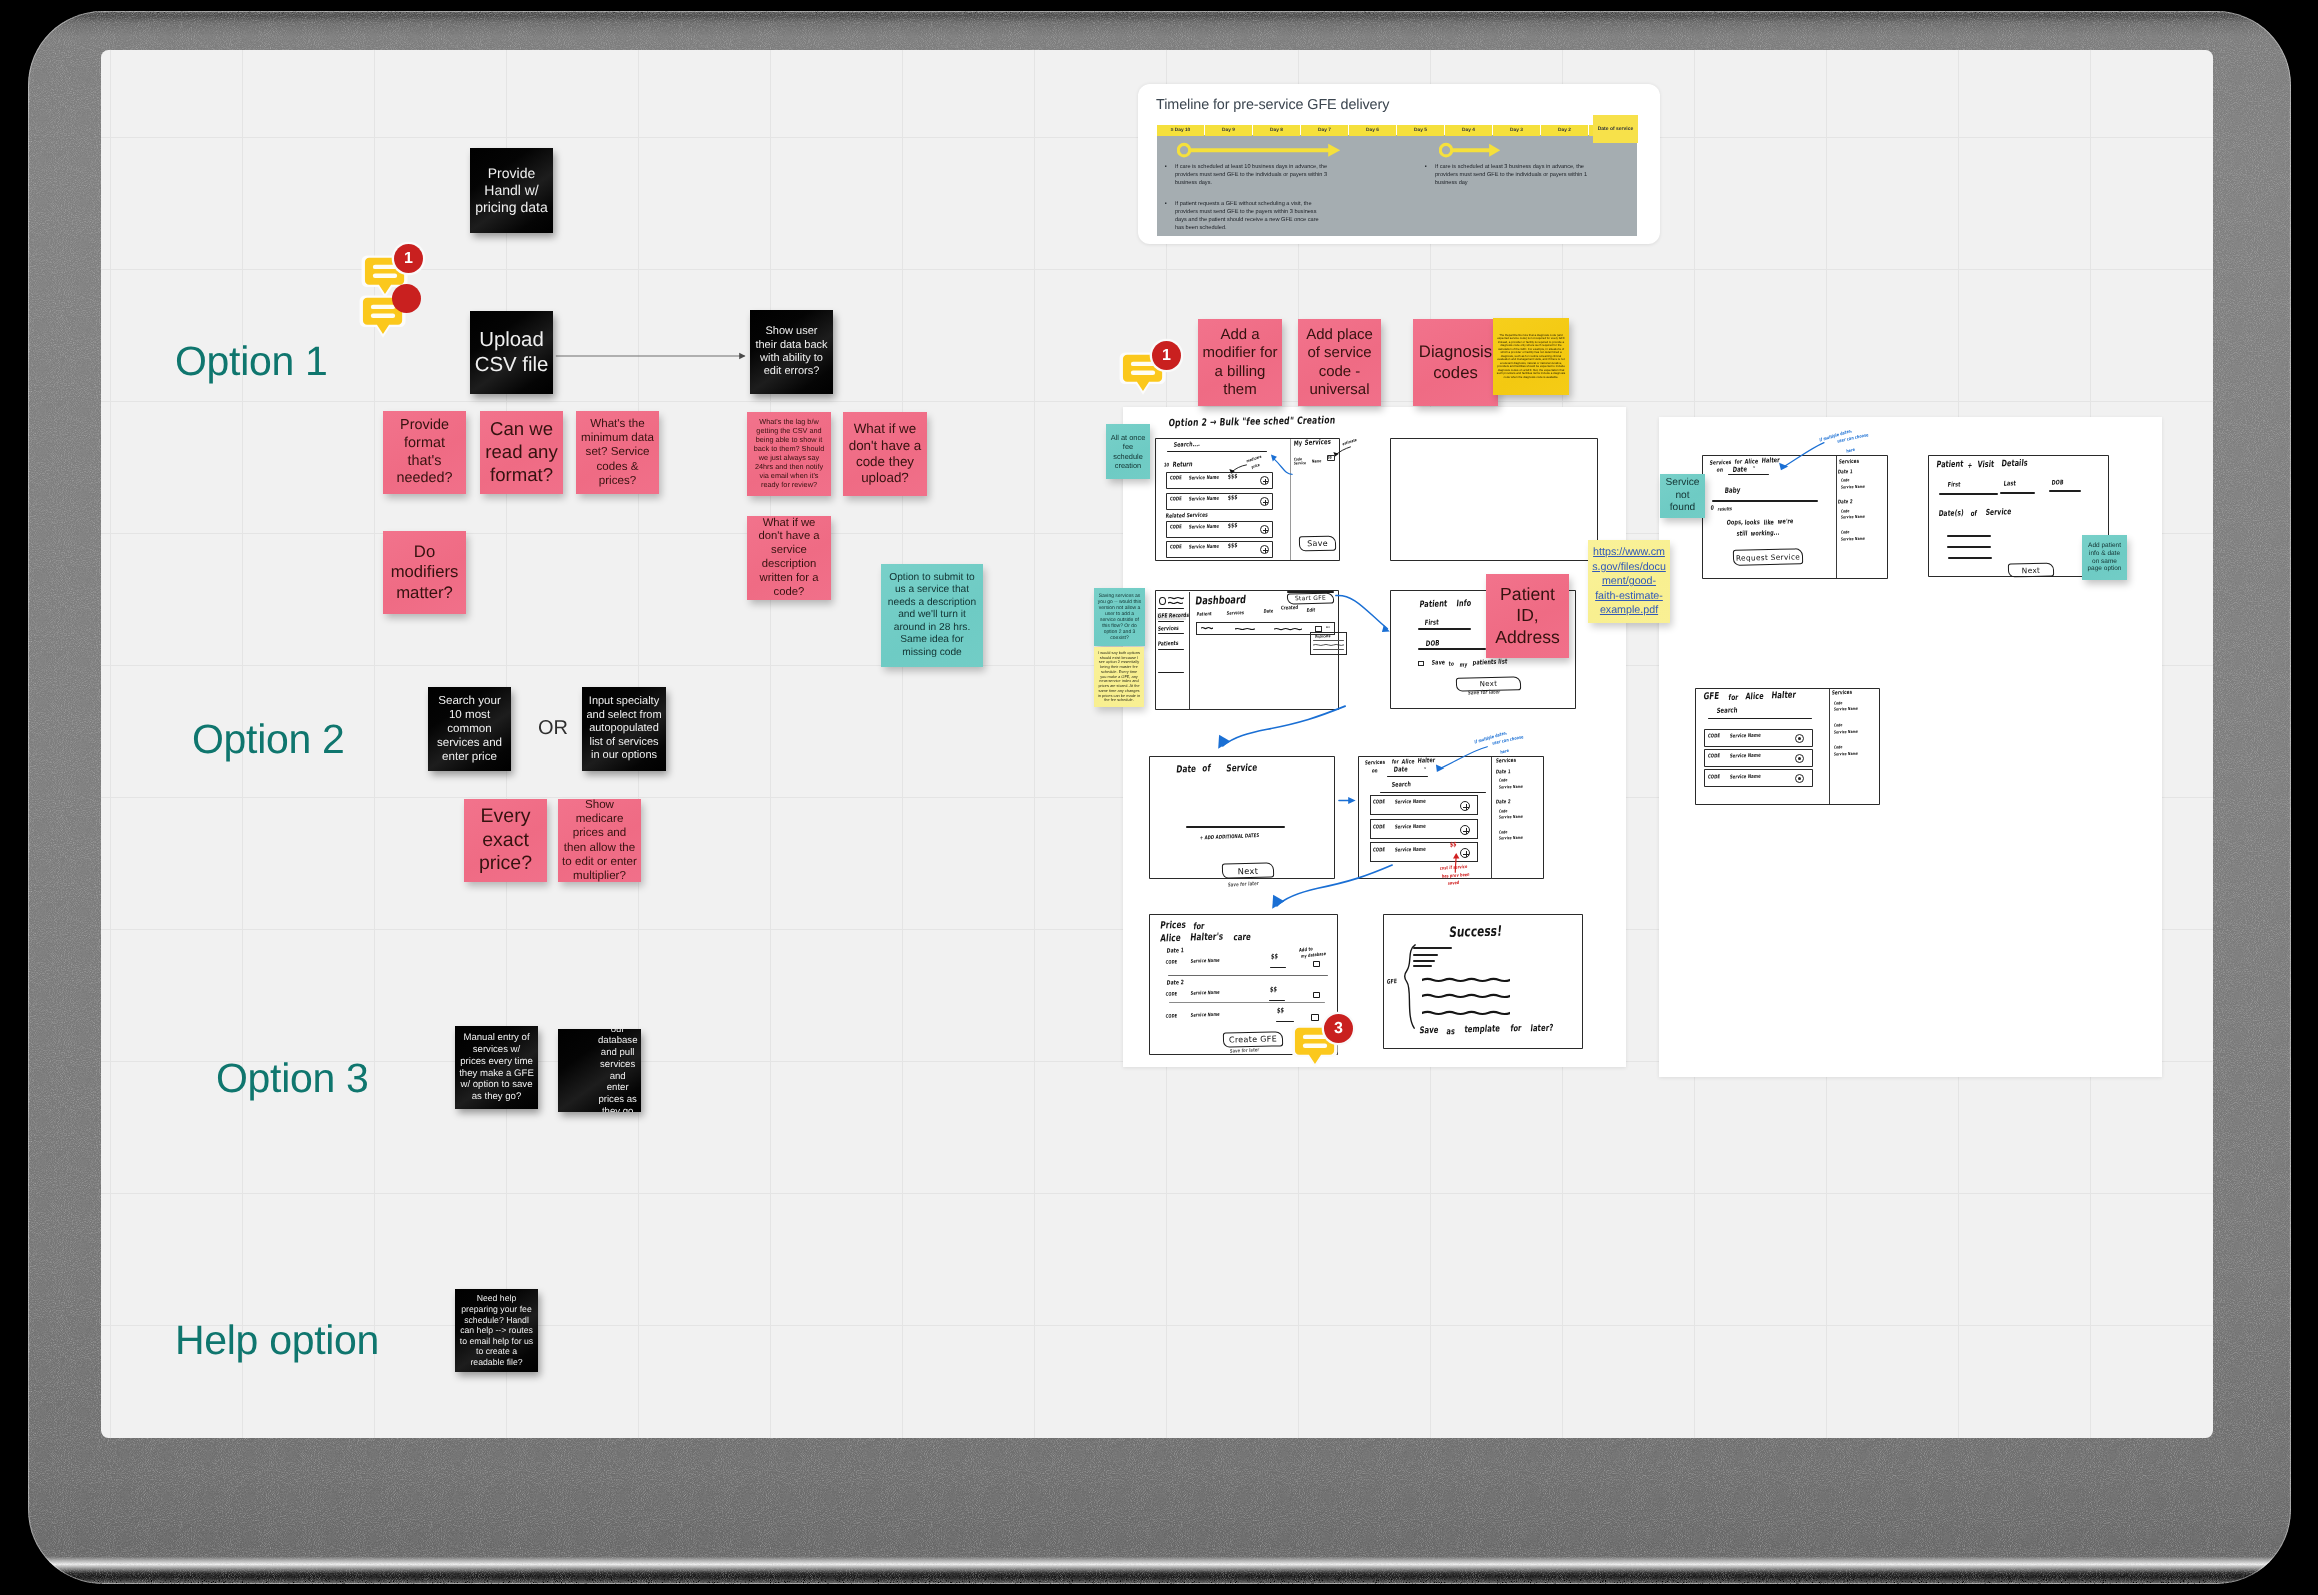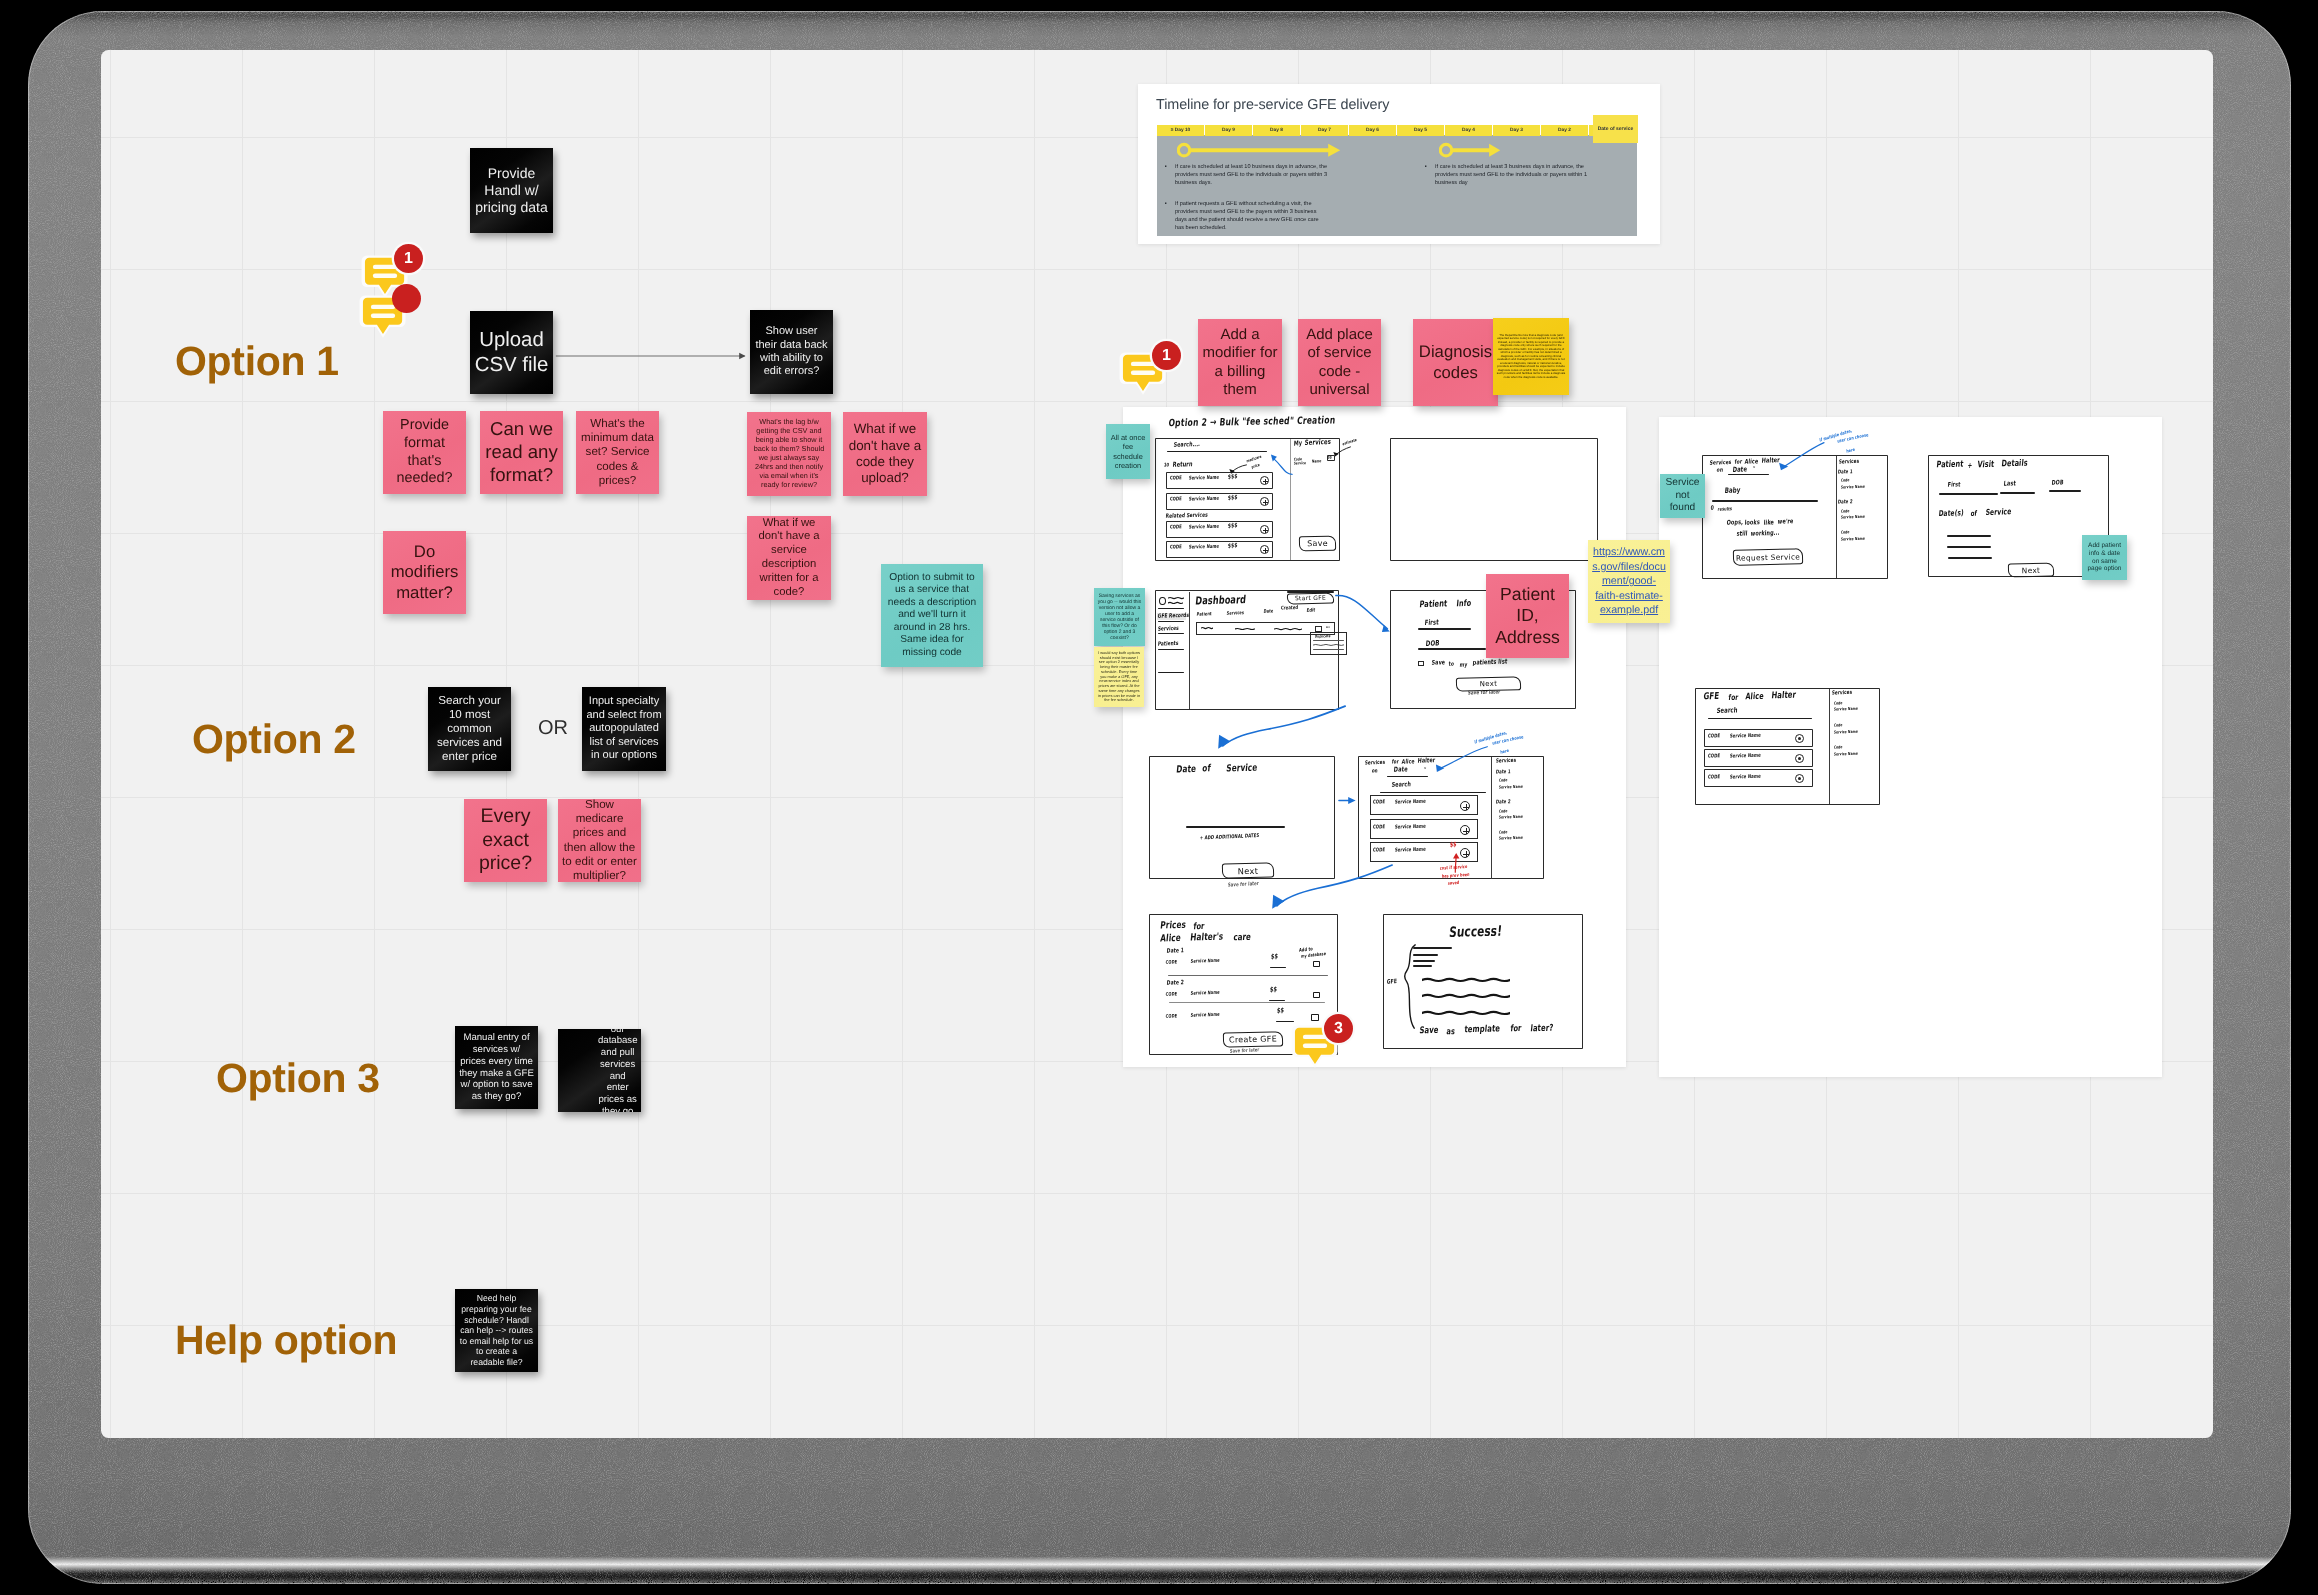--- a/index.html
+++ b/index.html
@@ -16,21 +16,21 @@
      -webkit-mask-image:linear-gradient(to bottom,#000 0%,rgba(0,0,0,.95) .85%,rgba(0,0,0,0) 2.0%,
         rgba(0,0,0,0) 97.6%,rgba(0,0,0,.9) 98.5%,#000 99.2%,rgba(0,0,0,.25) 99.95%);
      mask-image:linear-gradient(to bottom,#000 0%,rgba(0,0,0,.95) .85%,rgba(0,0,0,0) 2.0%,
         rgba(0,0,0,0) 97.6%,rgba(0,0,0,.9) 98.5%,#000 99.2%,rgba(0,0,0,.25) 99.95%);}
   #board{position:absolute;left:73px;top:39px;width:2112px;height:1388px;background:#f1f1f1;
      border-radius:7.4px;overflow:hidden;}
   #grid{position:absolute;inset:0;
      background-image:linear-gradient(to right,#e4e4e4 0.9px,transparent 0.9px),
                       linear-gradient(to bottom,#e4e4e4 0.9px,transparent 0.9px);
      background-size:132px 132px;background-position:9px 87px;}
-  .seclabel{position:absolute;opacity:0.999;font-weight:bold;color:#a16207;white-space:nowrap;letter-spacing:-0.3px;}
+  .seclabel{position:absolute;opacity:0.999;font-weight:normal;color:#0f766e;white-space:nowrap;letter-spacing:-0.3px;}
   .note{position:absolute;box-sizing:border-box;opacity:0.999;display:flex;align-items:center;justify-content:center;
      text-align:center;padding:2.8px 3.7px;overflow:hidden;line-height:1.22;}
   .note>span{display:block;width:100%;}
   .dark{background:linear-gradient(145deg,#000 0%,#040404 30%,#1d1d1d 58%,#050505 82%,#000 100%);
      color:#f0f0f0;box-shadow:2.8px 4.6px 7.4px rgba(0,0,0,.38);}
   .pink{background:linear-gradient(150deg,#f2738c 0%,#ef6b84 55%,#f1708a 100%);color:#35120f;
      box-shadow:2.8px 4.6px 7.4px rgba(0,0,0,.25);}
   .teal{background:linear-gradient(150deg,#78d0c9 0%,#6ecbc4 60%,#72cdc6 100%);color:#123231;
      box-shadow:2.8px 4.6px 7.4px rgba(0,0,0,.24);}
   .yellow{background:linear-gradient(150deg,#faf29a 0%,#f8ef90 60%,#f9f094 100%);color:#2b2b16;
@@ -68,21 +68,21 @@
     <rect width="100%" height="100%" filter="url(#nz3)"></rect>
     <rect width="100%" height="100%" filter="url(#nz2)"></rect>
   </svg>
   <div id="bezelglow"></div>
   <div id="board">
    <div id="grid"></div>
    <svg class="conn" style="left:450px;top:295px;" width="204" height="22" viewBox="0 0 220 24">
      <line x1="4" y1="12" x2="210" y2="12" stroke="#6f6f6f" stroke-width="1.2"></line>
      <path d="M 204 8.4 L 211 12 L 204 15.6 Z" fill="#4a4a4a"></path>
    </svg>
-   <div class="card" style="left:1037px;top:34px;width:522px;height:160px;">
+   <div class="card" style="left:1037px;top:34px;width:522px;height:160px;border-radius:12px;">
           <div style="position:absolute;left:18px;top:13px;font-size:14.4px;color:#3c4650;letter-spacing:-0.1px;">Timeline for pre-service GFE delivery</div>
           <div style="position:absolute;left:19px;top:51px;width:480px;height:101px;background:#a5adb1;"></div>
           <div style="position:absolute;left:19px;top:41px;width:47px;height:10.8px;background:#f5e03c;display:flex;align-items:center;justify-content:center;font-size:4.8px;font-weight:bold;color:#2f3338;filter:blur(0.4px);">≥ Day 10</div>
           <div style="position:absolute;left:67px;top:41px;width:47px;height:10.8px;background:#f5e03c;display:flex;align-items:center;justify-content:center;font-size:4.8px;font-weight:bold;color:#2f3338;filter:blur(0.4px);">Day 9</div>
           <div style="position:absolute;left:115px;top:41px;width:47px;height:10.8px;background:#f5e03c;display:flex;align-items:center;justify-content:center;font-size:4.8px;font-weight:bold;color:#2f3338;filter:blur(0.4px);">Day 8</div>
           <div style="position:absolute;left:163px;top:41px;width:47px;height:10.8px;background:#f5e03c;display:flex;align-items:center;justify-content:center;font-size:4.8px;font-weight:bold;color:#2f3338;filter:blur(0.4px);">Day 7</div>
           <div style="position:absolute;left:211px;top:41px;width:47px;height:10.8px;background:#f5e03c;display:flex;align-items:center;justify-content:center;font-size:4.8px;font-weight:bold;color:#2f3338;filter:blur(0.4px);">Day 6</div>
           <div style="position:absolute;left:259px;top:41px;width:47px;height:10.8px;background:#f5e03c;display:flex;align-items:center;justify-content:center;font-size:4.8px;font-weight:bold;color:#2f3338;filter:blur(0.4px);">Day 5</div>
           <div style="position:absolute;left:307px;top:41px;width:47px;height:10.8px;background:#f5e03c;display:flex;align-items:center;justify-content:center;font-size:4.8px;font-weight:bold;color:#2f3338;filter:blur(0.4px);">Day 4</div>
           <div style="position:absolute;left:355px;top:41px;width:47px;height:10.8px;background:#f5e03c;display:flex;align-items:center;justify-content:center;font-size:4.8px;font-weight:bold;color:#2f3338;filter:blur(0.4px);">Day 3</div>

